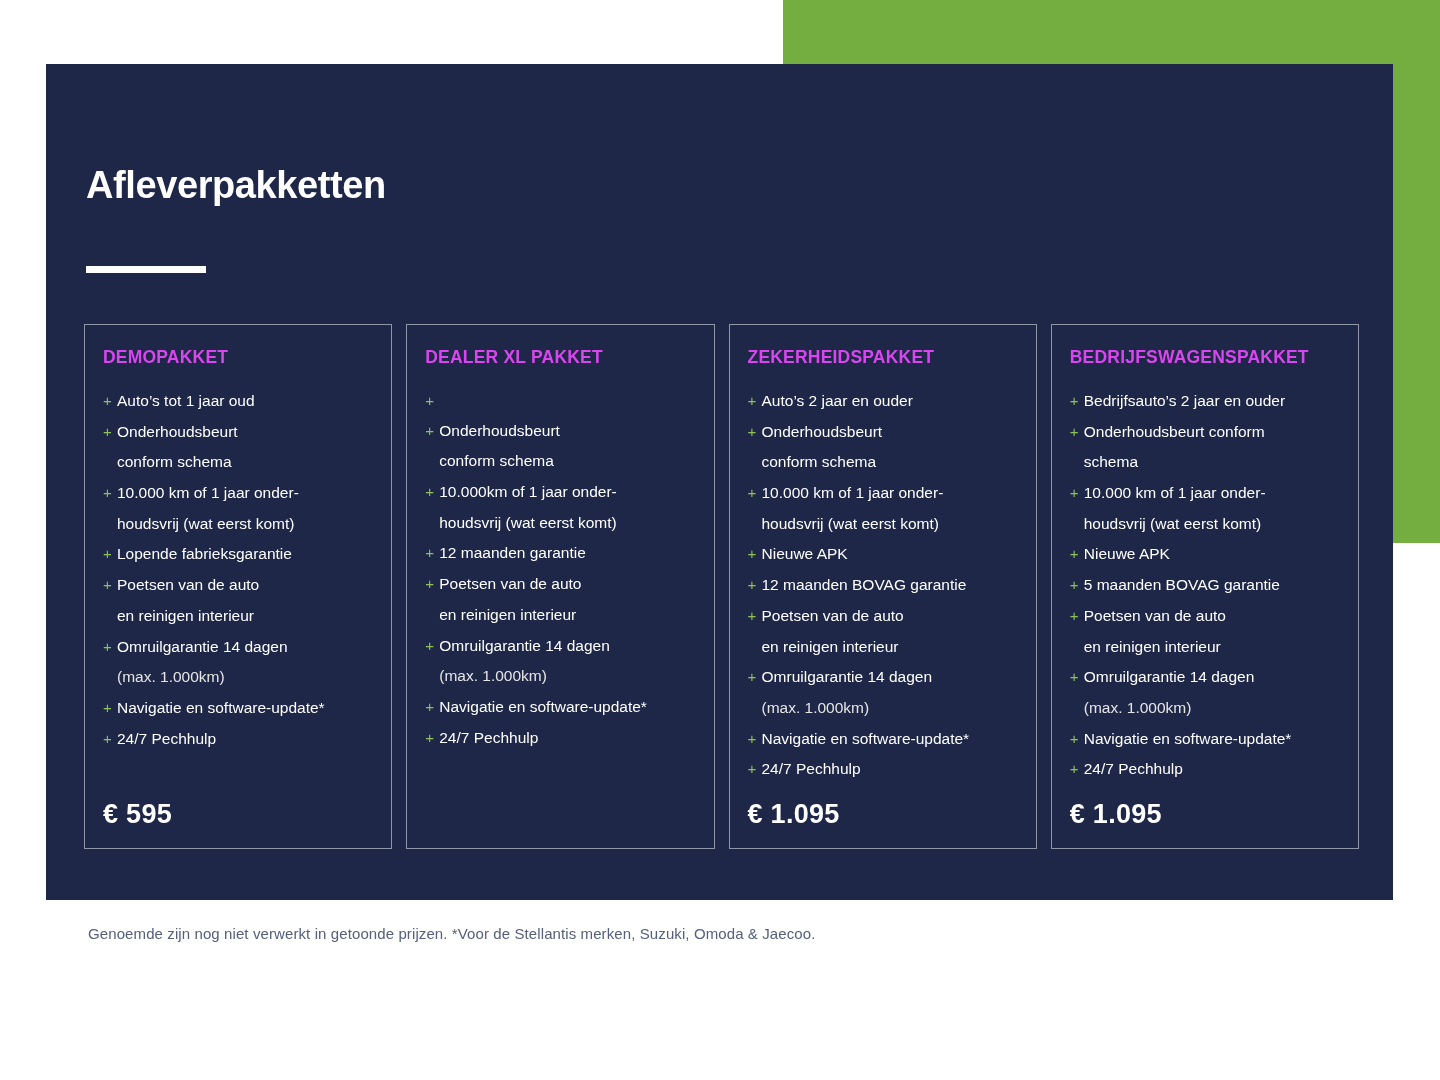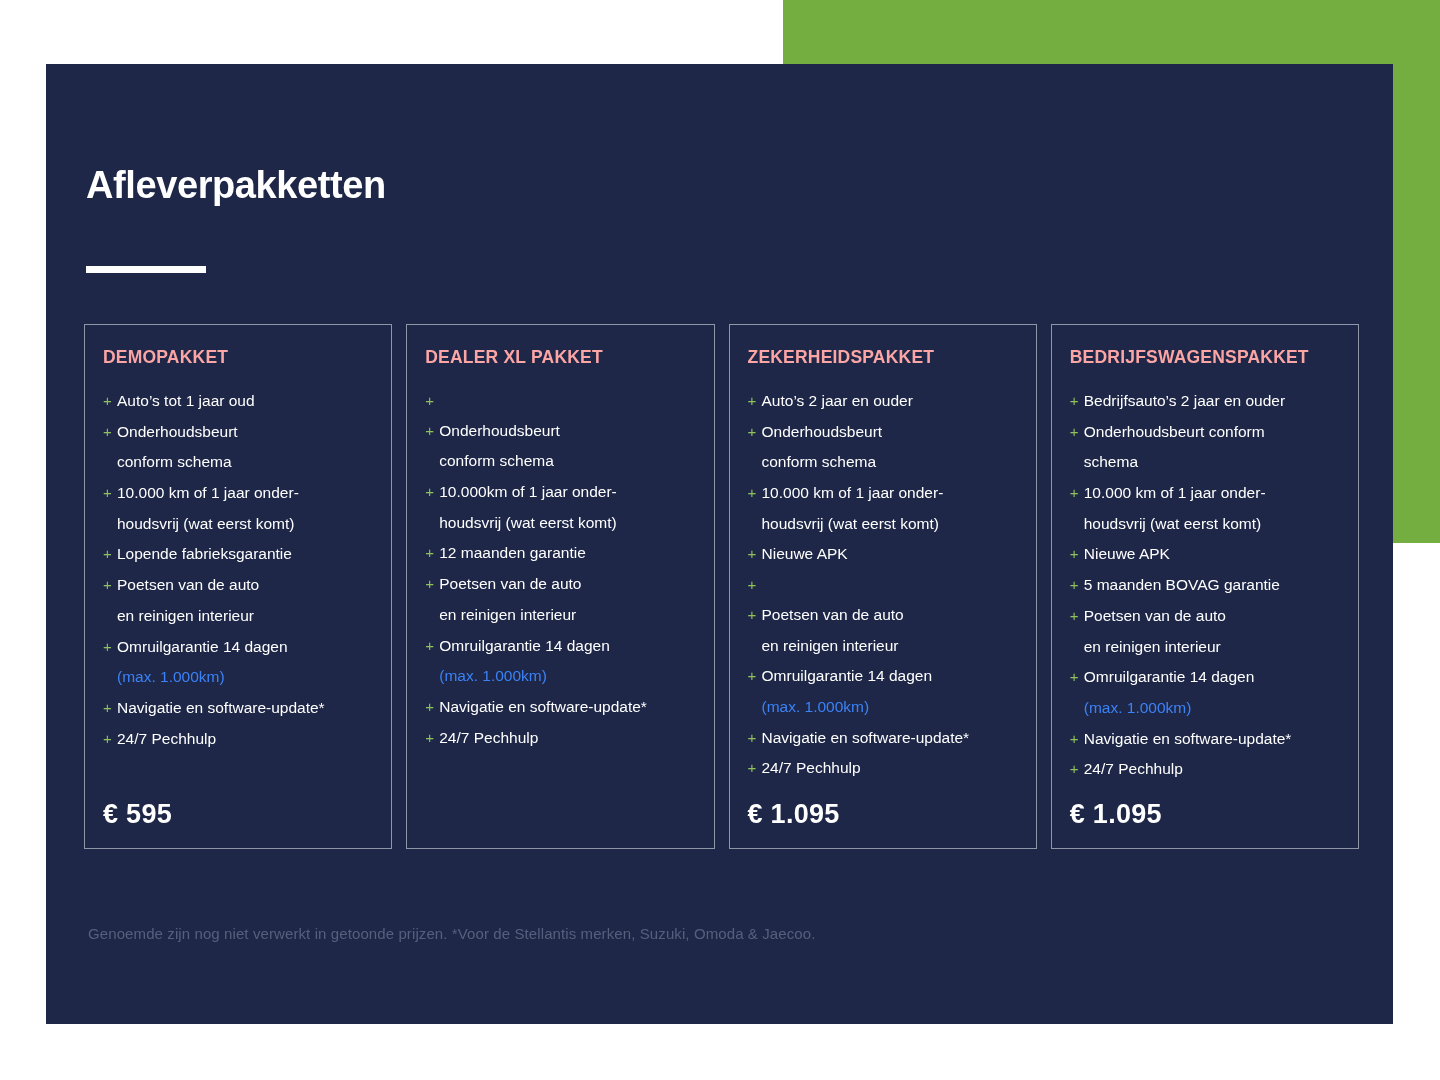--- a/index.html
+++ b/index.html
@@ -20,21 +20,21 @@
     left: 783px;
     width: 657px;
     height: 543px;
     background: #74ad40;
   }
   .panel {
     position: absolute;
     top: 64px;
     left: 46px;
     width: 1347px;
-    height: 960px;
+    height: 836px;
     background: #1e2747;
   }
   .panel-title {
     position: absolute;
     top: 100px;
     left: 40px;
     color: #ffffff;
     font-size: 38px;
     font-weight: bold;
     letter-spacing: -0.4px;
@@ -59,21 +59,21 @@
     flex: 1 1 0;
     border: 1.5px solid #8f96a8;
     min-height: 525px;
     padding: 22px 20px 18px 18px;
     box-sizing: border-box;
     display: flex;
     flex-direction: column;
     position: relative;
   }
   .card-title {
-    color: #fca5a5;
+    color: #d946ef;
     font-size: 17.5px;
     font-weight: bold;
     letter-spacing: 0.2px;
     margin-bottom: 18px;
   }
   .feature-list {
     list-style: none;
     margin: 0;
     padding: 0;
     flex: 1 1 auto;
@@ -92,21 +92,21 @@
     width: 14px;
     flex: 0 0 14px;
   }
   .feature-text {
     white-space: pre-line;
   }
   .feature.sub .plus {
     visibility: hidden;
   }
   .feature.sub .feature-text {
-    color: #3b82f6;
+    color: #e5e5e5;
   }
   .price {
     color: #ffffff;
     font-size: 27px;
     font-weight: bold;
     text-align: left;
     margin-top: 14px;
     letter-spacing: 0.3px;
   }
   .footnote {
@@ -231,20 +231,21 @@
             <span class="plus">+</span>
             <span class="feature-text">10.000 km of 1 jaar onder-
 houdsvrij (wat eerst komt)</span>
           </li>
           <li class="feature">
             <span class="plus">+</span>
             <span class="feature-text">Nieuwe APK</span>
           </li>
           <li class="feature">
             <span class="plus">+</span>
+            <span class="feature-text">12 maanden BOVAG garantie</span>
           </li>
           <li class="feature">
             <span class="plus">+</span>
             <span class="feature-text">Poetsen van de auto
 en reinigen interieur</span>
           </li>
           <li class="feature">
             <span class="plus">+</span>
             <span class="feature-text">Omruilgarantie 14 dagen</span>
           </li>

